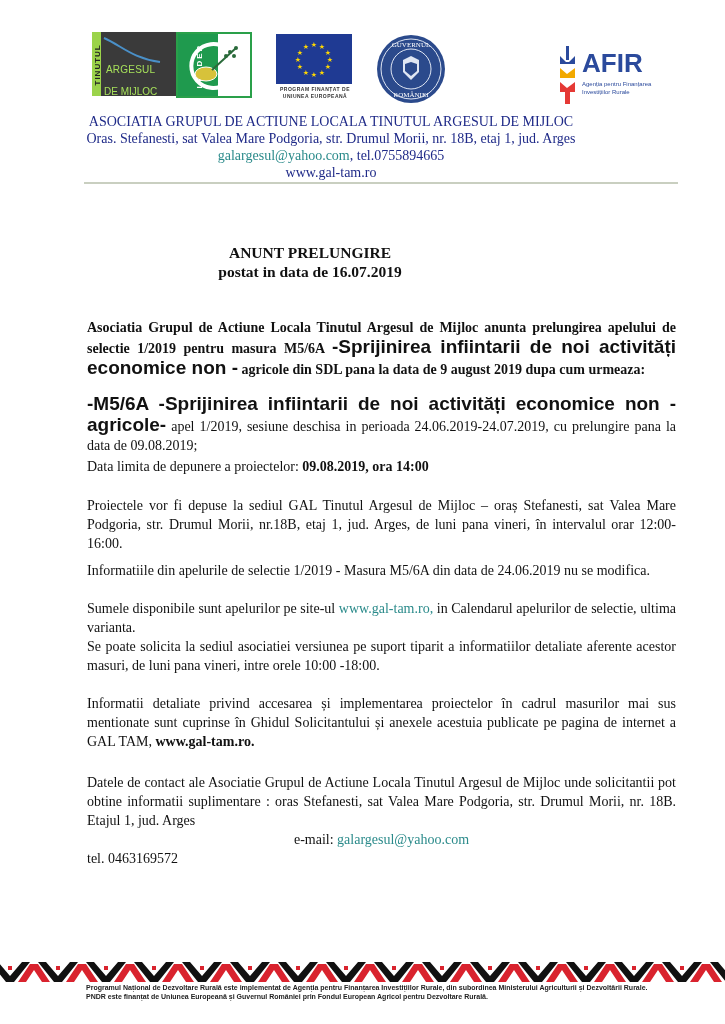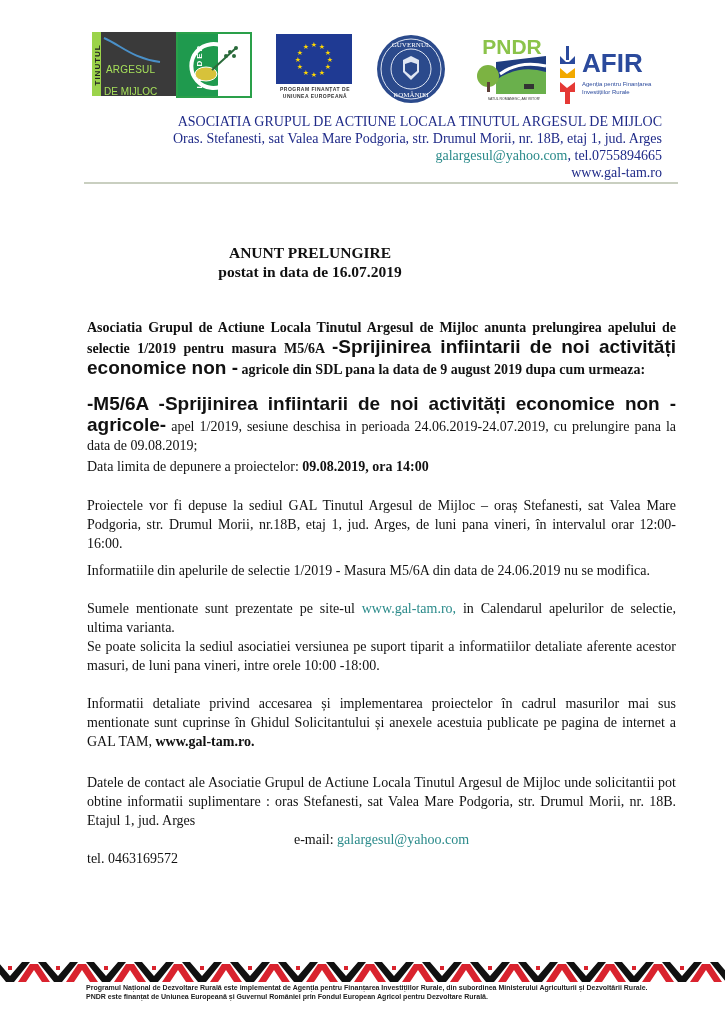--- a/index.html
+++ b/index.html
@@ -25,21 +25,21 @@
   .logo-eu { left: 186px; top: 6px; width: 76px; height: 72px; }
   .logo-eu .flag { position: absolute; left: 0; top: 0; width: 76px; height: 50px; background: #1f3a93; }
   .logo-eu .cap { position: absolute; left: -4px; top: 52px; width: 86px; text-align: center;
         font: bold 5px "Liberation Sans", sans-serif; color: #333; letter-spacing: 0.5px; line-height: 7px; }
 
   .logo-gov { left: 286px; top: 6px; width: 70px; height: 70px; }
   .logo-pndr { left: 384px; top: 6px; width: 74px; height: 70px; }
   .logo-afir { left: 468px; top: 6px; width: 104px; height: 70px; margin-top: 8px; }
 
   
-  .org { position: absolute; top: 113px; left: 0; width: 662px; text-align: right; line-height: 17px; font-size: 14px; }
+  .org { position: absolute; top: 113px; left: 0; width: 662px; text-align: center; line-height: 17px; font-size: 14px; }
   .org .name { color: #1f2a88; }
   .org .addr { color: #1f2a88; }
   .org .contact a, .org .contact span { color: #2a8a8a; text-decoration: none; }
   .org .contact .tel { color: #1f2a88; }
   .org .web { color: #1f2a88; }
   .rule { position: absolute; top: 182px; left: 84px; width: 594px; height: 2px; background: #c9cfc0; }
 
   
   .title { position: absolute; top: 243px; left: 0; width: 620px; text-align: center;
            font-weight: bold; font-size: 15.5px; line-height: 19px; }
@@ -113,32 +113,20 @@
       <circle cx="35" cy="35" r="34" fill="#2b4a8c"></circle>
       <circle cx="35" cy="35" r="30" fill="none" stroke="#dfe6f3" stroke-width="1"></circle>
       <circle cx="35" cy="35" r="20" fill="none" stroke="#dfe6f3" stroke-width="1"></circle>
       <path d="M27 26 L35 22 L43 26 L43 38 L35 46 L27 38 Z" fill="#dfe6f3"></path>
       <path d="M29 30 L35 28 L41 30 L41 37 L35 42 L29 37 Z" fill="#2b4a8c"></path>
       <text x="35" y="13" font-size="7" fill="#fff" text-anchor="middle" font-family="Liberation Serif, serif">GUVERNUL</text>
       <text x="35" y="63" font-size="7" fill="#fff" text-anchor="middle" font-family="Liberation Serif, serif">ROMÂNIEI</text>
     </svg>
   </div>
 
-  <div class="logo logo-pndr">
-    <svg width="74" height="70">
-      <text x="38" y="20" font-size="21" font-weight="bold" fill="#8bc34a" text-anchor="middle" font-family="Liberation Sans, sans-serif">PNDR</text>
-      <path d="M22 28 L72 22 L72 52 L22 52 Z" fill="#1f3d80"></path>
-      <path d="M22 46 Q 45 30 72 38 L72 60 L22 60 Z" fill="#6ab04c"></path>
-      <path d="M26 40 Q 45 26 72 32" stroke="#fff" stroke-width="3" fill="none"></path>
-      <circle cx="14" cy="42" r="11" fill="#7cb342"></circle>
-      <rect x="13" y="48" width="3" height="10" fill="#5d4037"></rect>
-      <rect x="50" y="50" width="10" height="5" fill="#333"></rect>
-      <text x="40" y="66" font-size="3.5" fill="#333" text-anchor="middle" font-family="Liberation Sans, sans-serif">SATUL ROMÂNESC, AM VIITOR!</text>
-    </svg>
-  </div>
 
   <div class="logo logo-afir">
     <svg width="104" height="70">
       <rect x="8" y="4" width="3" height="14" fill="#2b4a9c"></rect>
       <path d="M2 14 L8 20 L11 20 L17 14 L17 22 L2 22 Z" fill="#2b4a9c"></path>
       <path d="M2 26 L9 32 L17 26 L17 36 L2 36 Z" fill="#f2a900"></path>
       <path d="M2 40 L9 46 L17 40 L17 50 L2 50 Z" fill="#e53935"></path>
       <rect x="7" y="50" width="5" height="12" fill="#e53935"></rect>
       <text x="24" y="30" font-size="26" font-weight="bold" fill="#2b4a9c" font-family="Liberation Sans, sans-serif">AFIR</text>
       <text x="24" y="44" font-size="6" fill="#2b4a9c" font-family="Liberation Sans, sans-serif">Agenția pentru Finanțarea</text>
@@ -176,21 +164,21 @@
 
 <div class="content" style="top:496px;">
   <p>Proiectele vor fi depuse la sediul GAL  Tinutul Argesul de Mijloc – oraș Stefanesti, sat Valea Mare Podgoria, str. Drumul Morii, nr.18B, etaj 1, jud. Arges, de luni pana vineri, în intervalul orar 12:00-16:00.</p>
 </div>
 
 <div class="content" style="top:561px;">
   <p>Informatiile din apelurile de selectie 1/2019 - Masura M5/6A din data de 24.06.2019 nu se modifica.</p>
 </div>
 
 <div class="content" style="top:599px;">
-  <p><span>Sumele mentionate sunt prezentate pe site-ul </span><a href="#" class="link">www.gal-tam.ro,</a><span> in Calendarul apelurilor de selectie, ultima varianta.</span></p>
+  <p><span>Sumele disponibile sunt apelurilor pe site-ul </span><a href="#" class="link">www.gal-tam.ro,</a><span> in Calendarul apelurilor de selectie, ultima varianta.</span></p>
   <p>Se poate solicita la sediul asociatiei versiunea pe suport tiparit a informatiilor detaliate aferente acestor masuri, de luni pana vineri, intre orele 10:00 -18:00.</p>
 </div>
 
 <div class="content" style="top:694px;">
   <p><span>Informatii detaliate privind accesarea și implementarea proiectelor în cadrul masurilor mai sus mentionate sunt cuprinse în Ghidul Solicitantului și anexele acestuia publicate pe pagina de internet a GAL TAM, </span><span class="b">www.gal-tam.ro.</span></p>
 </div>
 
 <div class="content" style="top:773px;">
   <p>Datele de contact ale Asociatie Grupul de Actiune Locala Tinutul Argesul de Mijloc unde solicitantii pot obtine informatii suplimentare : oras Stefanesti, sat Valea Mare Podgoria, str. Drumul Morii, nr. 18B. Etajul 1, jud. Arges</p>
   <p style="text-align:center;"><span>e-mail: </span><a href="#" class="link">galargesul@yahoo.com</a></p>

